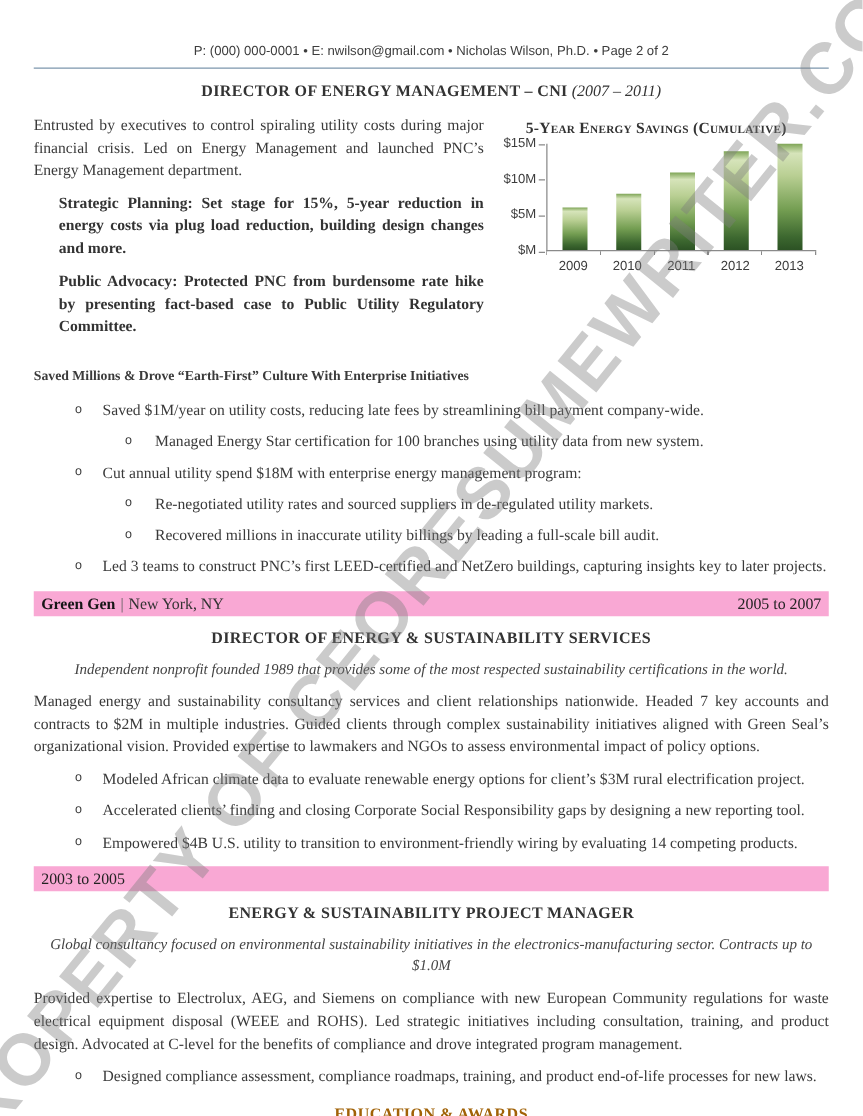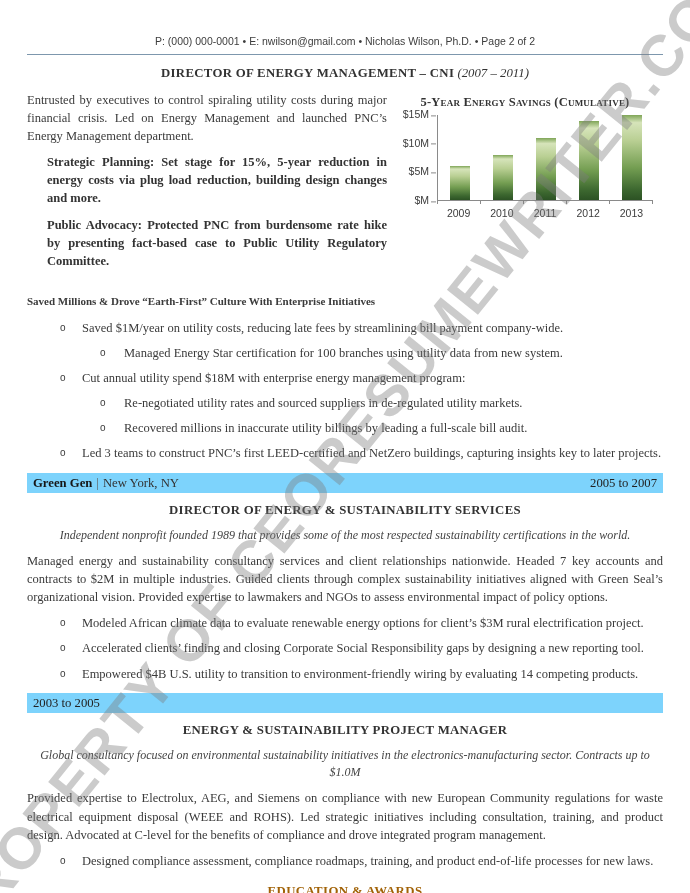--- a/index.html
+++ b/index.html
@@ -58,21 +58,21 @@
   .achieve-h{ text-align:left; font-size:11px; font-weight:bold; color:#3b3b3b; margin:16px 0 9px; }
   .bullet{ display:flex; margin-bottom:7px; }
   .bullet .marker{ font-family:"Liberation Sans",sans-serif; font-size:10px; line-height:18px; color:#3a3a3a; }
   .bullet.l1{ padding-left:33px; } .bullet.l1 .marker{ width:22px; }
   .bullet.l2{ padding-left:73px; } .bullet.l2 .marker{ width:24px; }
   .bullet .btext{ flex:1; }
 
   
   .jobbar{
     display:flex; justify-content:space-between; align-items:center;
-    background:#7dd3fc; padding:1px 6px; margin:10px 0 8px; font-size:12.7px;
+    background:#f9a8d4; padding:1px 6px; margin:10px 0 8px; font-size:12.7px;
   }
   .jb-company{ font-weight:bold; color:#161616; }
   .jb-pipe{ color:#5f5f5f; padding:0 4px; }
   .jb-loc{ color:#333; }
   .jb-dates{ color:#222; }
 
   .sec-title{ text-align:center; font-size:12.8px; font-weight:bold; letter-spacing:.3px; color:#333; margin-bottom:7px; }
   .sec-sub{ text-align:center; font-style:italic; font-size:12px; color:#444; margin-bottom:8px; }
   .sec-para{ text-align:justify; margin-bottom:8px; }
 

